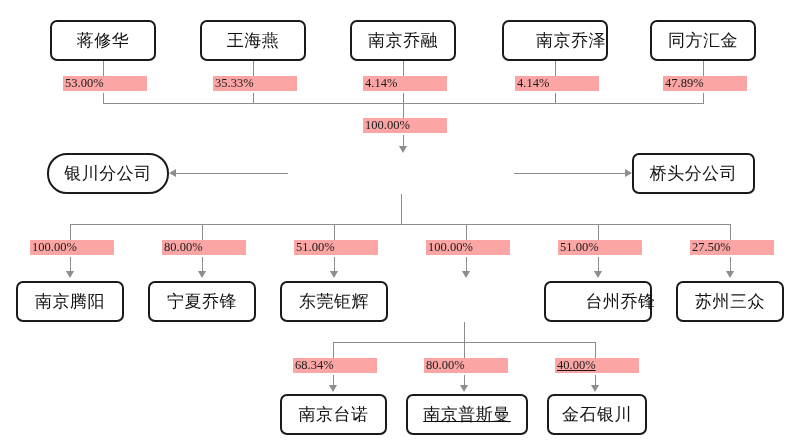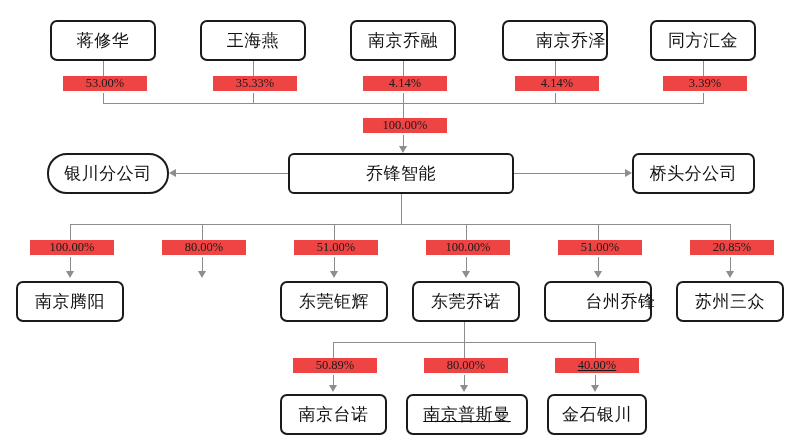--- a/index.html
+++ b/index.html
@@ -34,23 +34,22 @@
     border-width: 2px;
     border-radius: 6px;
     font-size: 17px;
   }
   .pct-label {
     position: absolute;
     color: #1a1a1a;
     font-family: "Liberation Serif", "DejaVu Serif", serif;
     font-size: 12.5px;
     white-space: nowrap;
-    text-align: center;
     z-index: 4;
-    background: #ef4444;
+    background: #fca5a5;
     padding: 0 2px;
   }
   .vline {
     position: absolute;
     width: 1px;
     background: #8d8d8d;
     z-index: 1;
   }
   .hline {
     position: absolute;
@@ -110,38 +109,35 @@
   <div class="vline" style="left:103px; top:61px; height:16px;"></div>
   <div class="vline" style="left:253px; top:61px; height:16px;"></div>
   <div class="vline" style="left:403px; top:61px; height:16px;"></div>
   <div class="vline" style="left:555px; top:61px; height:16px;"></div>
   <div class="vline" style="left:703px; top:61px; height:16px;"></div>
 
   <div class="pct-label" style="left:63px; top:76px; width:80px;">53.00%</div>
   <div class="pct-label" style="left:213px; top:76px; width:80px;">35.33%</div>
   <div class="pct-label" style="left:363px; top:76px; width:80px;">4.14%</div>
   <div class="pct-label" style="left:515px; top:76px; width:80px;">4.14%</div>
-  <div class="pct-label" style="left:663px; top:76px; width:80px;">3.39%</div>
+  <div class="pct-label" style="left:663px; top:76px; width:80px;">47.89%</div>
 
   <div class="vline" style="left:103px; top:93px; height:11px;"></div>
   <div class="vline" style="left:253px; top:93px; height:11px;"></div>
   <div class="vline" style="left:403px; top:93px; height:11px;"></div>
   <div class="vline" style="left:555px; top:93px; height:11px;"></div>
   <div class="vline" style="left:703px; top:93px; height:11px;"></div>
 
   <div class="hline" style="left:103px; top:103px; width:601px;"></div>
 
   <div class="vline" style="left:403px; top:103px; height:16px;"></div>
   <div class="pct-label" style="left:363px; top:118px; width:80px;">100.00%</div>
   <div class="vline" style="left:403px; top:135px; height:11px;"></div>
   <div class="arrow-down" style="left:399px; top:146px;"></div>
 
-  <div class="node-box root-node" style="left:288px; top:153px; width:226px; height:41px;">
-    <span>乔锋智能</span>
-  </div>
 
   <div class="node-box" style="left:47px; top:153px; width:122px; height:41px;border-radius:20px;">
     <span>银川分公司</span>
   </div>
   <div class="node-box" style="left:632px; top:153px; width:123px; height:41px;">
     <span>桥头分公司</span>
   </div>
 
   <div class="hline" style="left:176px; top:173px; width:112px;"></div>
   <div class="arrow-left" style="left:169px; top:169px;"></div>
@@ -158,61 +154,61 @@
   <div class="vline" style="left:334px; top:224px; height:17px;"></div>
   <div class="vline" style="left:466px; top:224px; height:17px;"></div>
   <div class="vline" style="left:598px; top:224px; height:17px;"></div>
   <div class="vline" style="left:730px; top:224px; height:17px;"></div>
 
   <div class="pct-label" style="left:30px; top:240px; width:80px;">100.00%</div>
   <div class="pct-label" style="left:162px; top:240px; width:80px;">80.00%</div>
   <div class="pct-label" style="left:294px; top:240px; width:80px;">51.00%</div>
   <div class="pct-label" style="left:426px; top:240px; width:80px;">100.00%</div>
   <div class="pct-label" style="left:558px; top:240px; width:80px;">51.00%</div>
-  <div class="pct-label" style="left:690px; top:240px; width:80px;">20.85%</div>
+  <div class="pct-label" style="left:690px; top:240px; width:80px;">27.50%</div>
 
   <div class="vline" style="left:70px; top:257px; height:14px;"></div>
   <div class="vline" style="left:202px; top:257px; height:14px;"></div>
   <div class="vline" style="left:334px; top:257px; height:14px;"></div>
   <div class="vline" style="left:466px; top:257px; height:14px;"></div>
   <div class="vline" style="left:598px; top:257px; height:14px;"></div>
   <div class="vline" style="left:730px; top:257px; height:14px;"></div>
 
   <div class="arrow-down" style="left:66px; top:271px;"></div>
   <div class="arrow-down" style="left:198px; top:271px;"></div>
   <div class="arrow-down" style="left:330px; top:271px;"></div>
   <div class="arrow-down" style="left:462px; top:271px;"></div>
   <div class="arrow-down" style="left:594px; top:271px;"></div>
   <div class="arrow-down" style="left:726px; top:271px;"></div>
 
   <div class="node-box" style="left:16px; top:281px; width:108px; height:41px;">
     <span>南京腾阳</span>
   </div>
+  <div class="node-box" style="left:148px; top:281px; width:108px; height:41px;">
+    <span>宁夏乔锋</span>
+  </div>
   <div class="node-box" style="left:280px; top:281px; width:108px; height:41px;text-align:right;">
     <span>东莞钜辉</span>
-  </div>
-  <div class="node-box" style="left:412px; top:281px; width:108px; height:41px;">
-    <span>东莞乔诺</span>
   </div>
   <div class="node-box" style="left:544px; top:281px; width:108px; height:41px;padding-left:45px;">
     <span>台州乔锋</span>
   </div>
   <div class="node-box" style="left:676px; top:281px; width:108px; height:41px;">
     <span>苏州三众</span>
   </div>
 
   <div class="vline" style="left:464px; top:322px; height:21px;"></div>
 
   <div class="hline" style="left:333px; top:342px; width:263px;"></div>
 
   <div class="vline" style="left:333px; top:342px; height:17px;"></div>
   <div class="vline" style="left:464px; top:342px; height:17px;"></div>
   <div class="vline" style="left:595px; top:342px; height:17px;"></div>
 
-  <div class="pct-label" style="left:293px; top:358px; width:80px;">50.89%</div>
+  <div class="pct-label" style="left:293px; top:358px; width:80px;">68.34%</div>
   <div class="pct-label" style="left:424px; top:358px; width:80px;">80.00%</div>
   <div class="pct-label" style="left:555px; top:358px; width:80px;text-decoration:underline;">40.00%</div>
 
   <div class="vline" style="left:333px; top:375px; height:11px;"></div>
   <div class="vline" style="left:464px; top:375px; height:11px;"></div>
   <div class="vline" style="left:595px; top:375px; height:11px;"></div>
 
   <div class="arrow-down" style="left:329px; top:385px;"></div>
   <div class="arrow-down" style="left:460px; top:385px;"></div>
   <div class="arrow-down" style="left:591px; top:385px;"></div>

